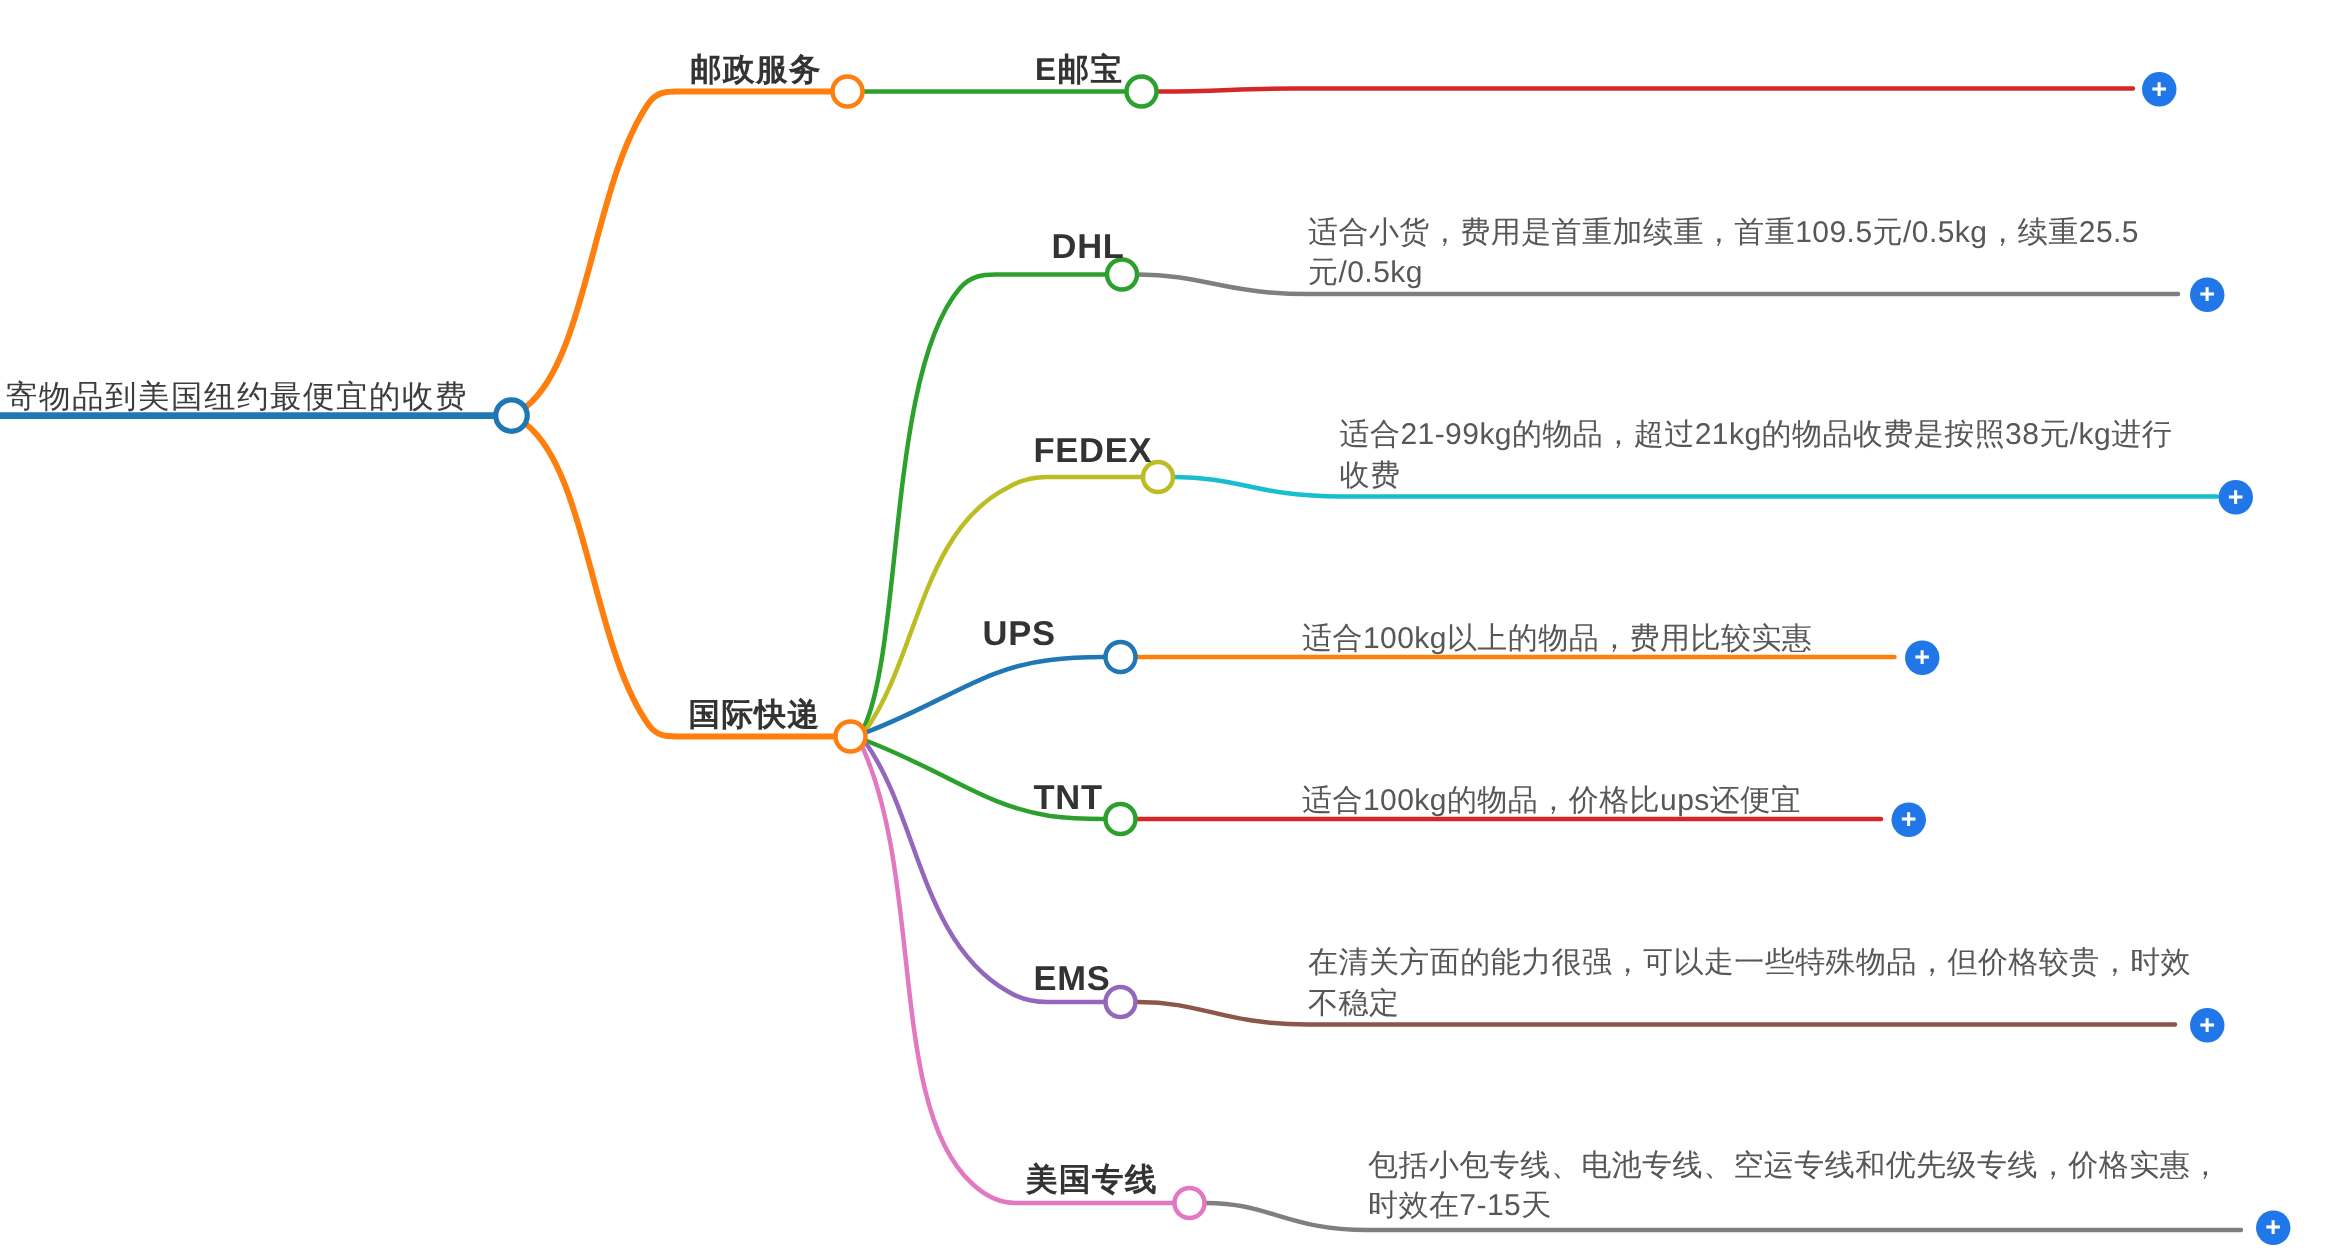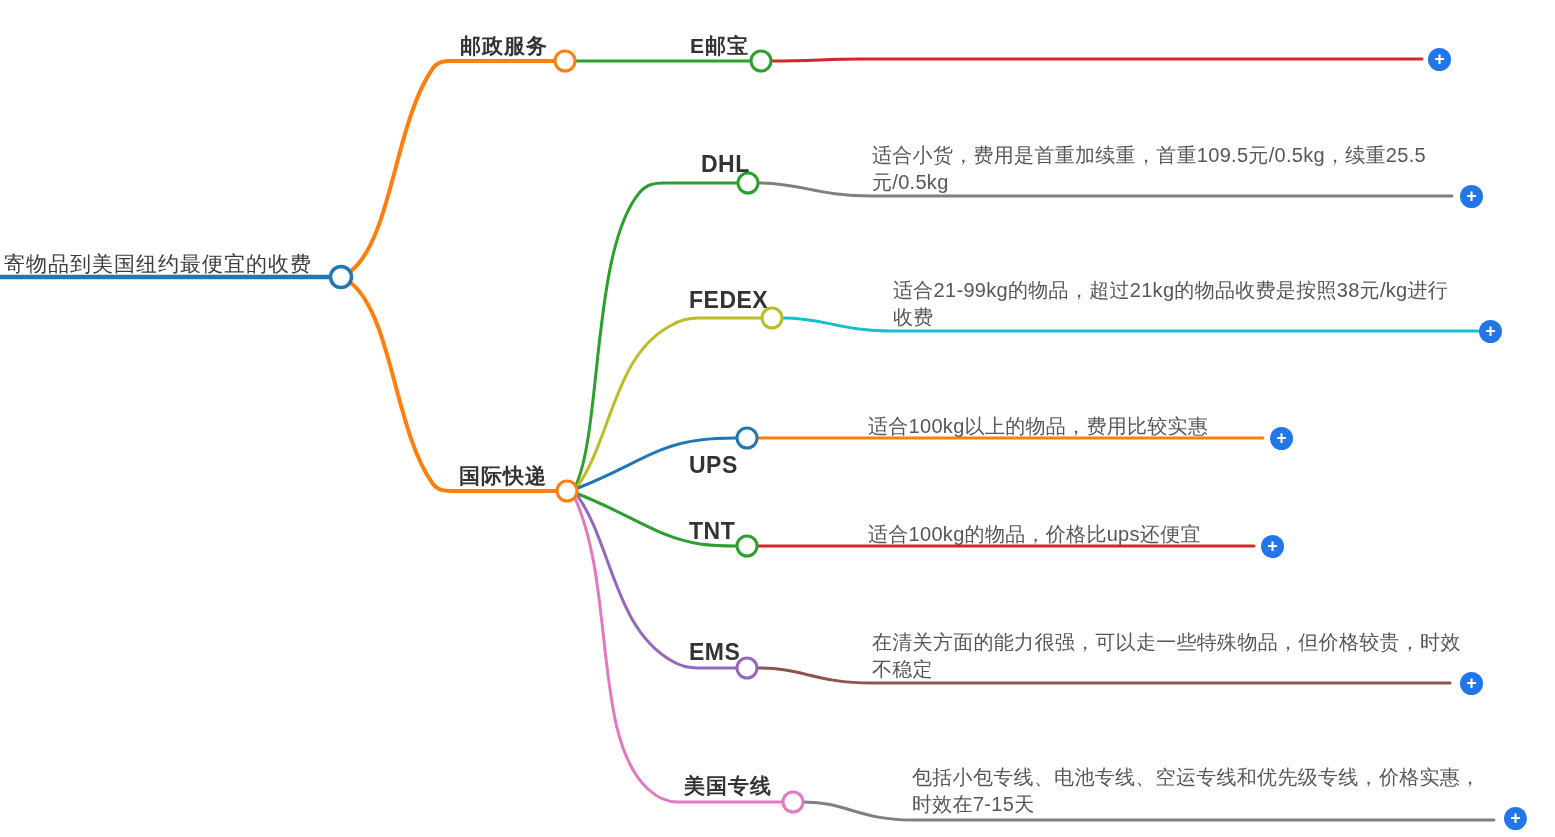--- a/index.html
+++ b/index.html
@@ -86,21 +86,21 @@
   <div class="lbl bold" style="left:460px;top:32px;">邮政服务</div>
 
   <div class="lbl bold" style="left:690px;top:32px;">E邮宝</div>
 
   <div class="lbl bold" style="left:459px;top:462px;text-align:right;">国际快递</div>
 
   <div class="lbl latin" style="left:689px;top:151px;margin-left:12px;">DHL</div>
 
   <div class="lbl latin" style="left:689px;top:287px;">FEDEX</div>
 
-  <div class="lbl latin" style="left:689px;top:409px;margin-top:43px;">UPS</div>
+  <div class="lbl latin" style="left:655px;top:409px;">UPS</div>
 
   <div class="lbl latin" style="left:689px;top:518px;">TNT</div>
 
   <div class="lbl latin" style="left:689px;top:639px;">EMS</div>
 
   <div class="lbl bold" style="left:684px;top:772px;">美国专线</div>
 
 
   <div class="desc wrap" style="left:872px;top:142px;width:565px;">适合小货，费用是首重加续重，首重109.5元/0.5kg，续重25.5元/0.5kg</div>
 

